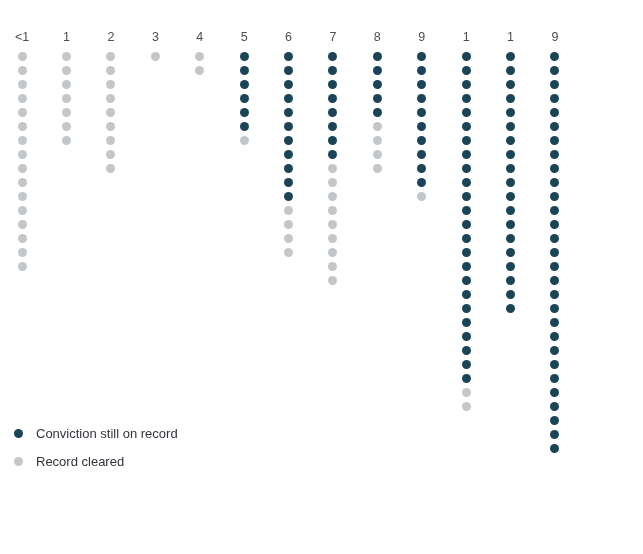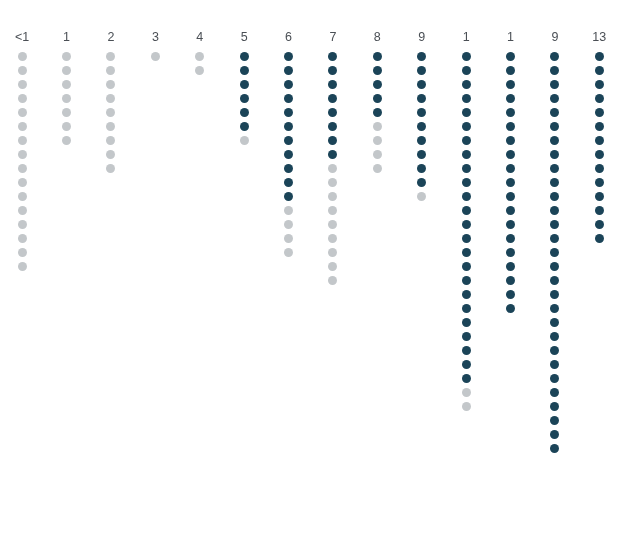--- a/index.html
+++ b/index.html
@@ -341,37 +341,26 @@
           <div class="dot" style="background: rgb(27, 68, 88);"></div>
           <div class="dot" style="background: rgb(27, 68, 88);"></div>
           <div class="dot" style="background: rgb(27, 68, 88);"></div>
           <div class="dot" style="background: rgb(27, 68, 88);"></div>
           <div class="dot" style="background: rgb(27, 68, 88);"></div>
           <div class="dot" style="background: rgb(27, 68, 88);"></div>
           <div class="dot" style="background: rgb(27, 68, 88);"></div>
           <div class="dot" style="background: rgb(27, 68, 88);"></div>
         </div>
       </div>
-      <div class="column">
-        <div class="col-label">13</div>
-        <div class="dots">
-          <div class="dot" style="background: rgb(27, 68, 88);"></div>
-          <div class="dot" style="background: rgb(27, 68, 88);"></div>
-          <div class="dot" style="background: rgb(27, 68, 88);"></div>
-          <div class="dot" style="background: rgb(27, 68, 88);"></div>
-          <div class="dot" style="background: rgb(27, 68, 88);"></div>
-          <div class="dot" style="background: rgb(27, 68, 88);"></div>
-          <div class="dot" style="background: rgb(27, 68, 88);"></div>
-          <div class="dot" style="background: rgb(27, 68, 88);"></div>
-          <div class="dot" style="background: rgb(27, 68, 88);"></div>
-          <div class="dot" style="background: rgb(27, 68, 88);"></div>
-          <div class="dot" style="background: rgb(27, 68, 88);"></div>
-          <div class="dot" style="background: rgb(27, 68, 88);"></div>
-          <div class="dot" style="background: rgb(27, 68, 88);"></div>
-          <div class="dot" style="background: rgb(27, 68, 88);"></div>
-        </div>
-      </div>
     </div>
 
   <div class="legend" id="legend">
+      <div class="legend-row">
+        <span class="legend-swatch" style="background: rgb(27, 68, 88);"></span>
+        <span class="legend-label">Conviction still on record</span>
+      </div>
+      <div class="legend-row">
+        <span class="legend-swatch" style="background: rgb(195, 199, 202);"></span>
+        <span class="legend-label">Record cleared</span>
+      </div>
     </div>
 
 </div>
 
 </body></html>

